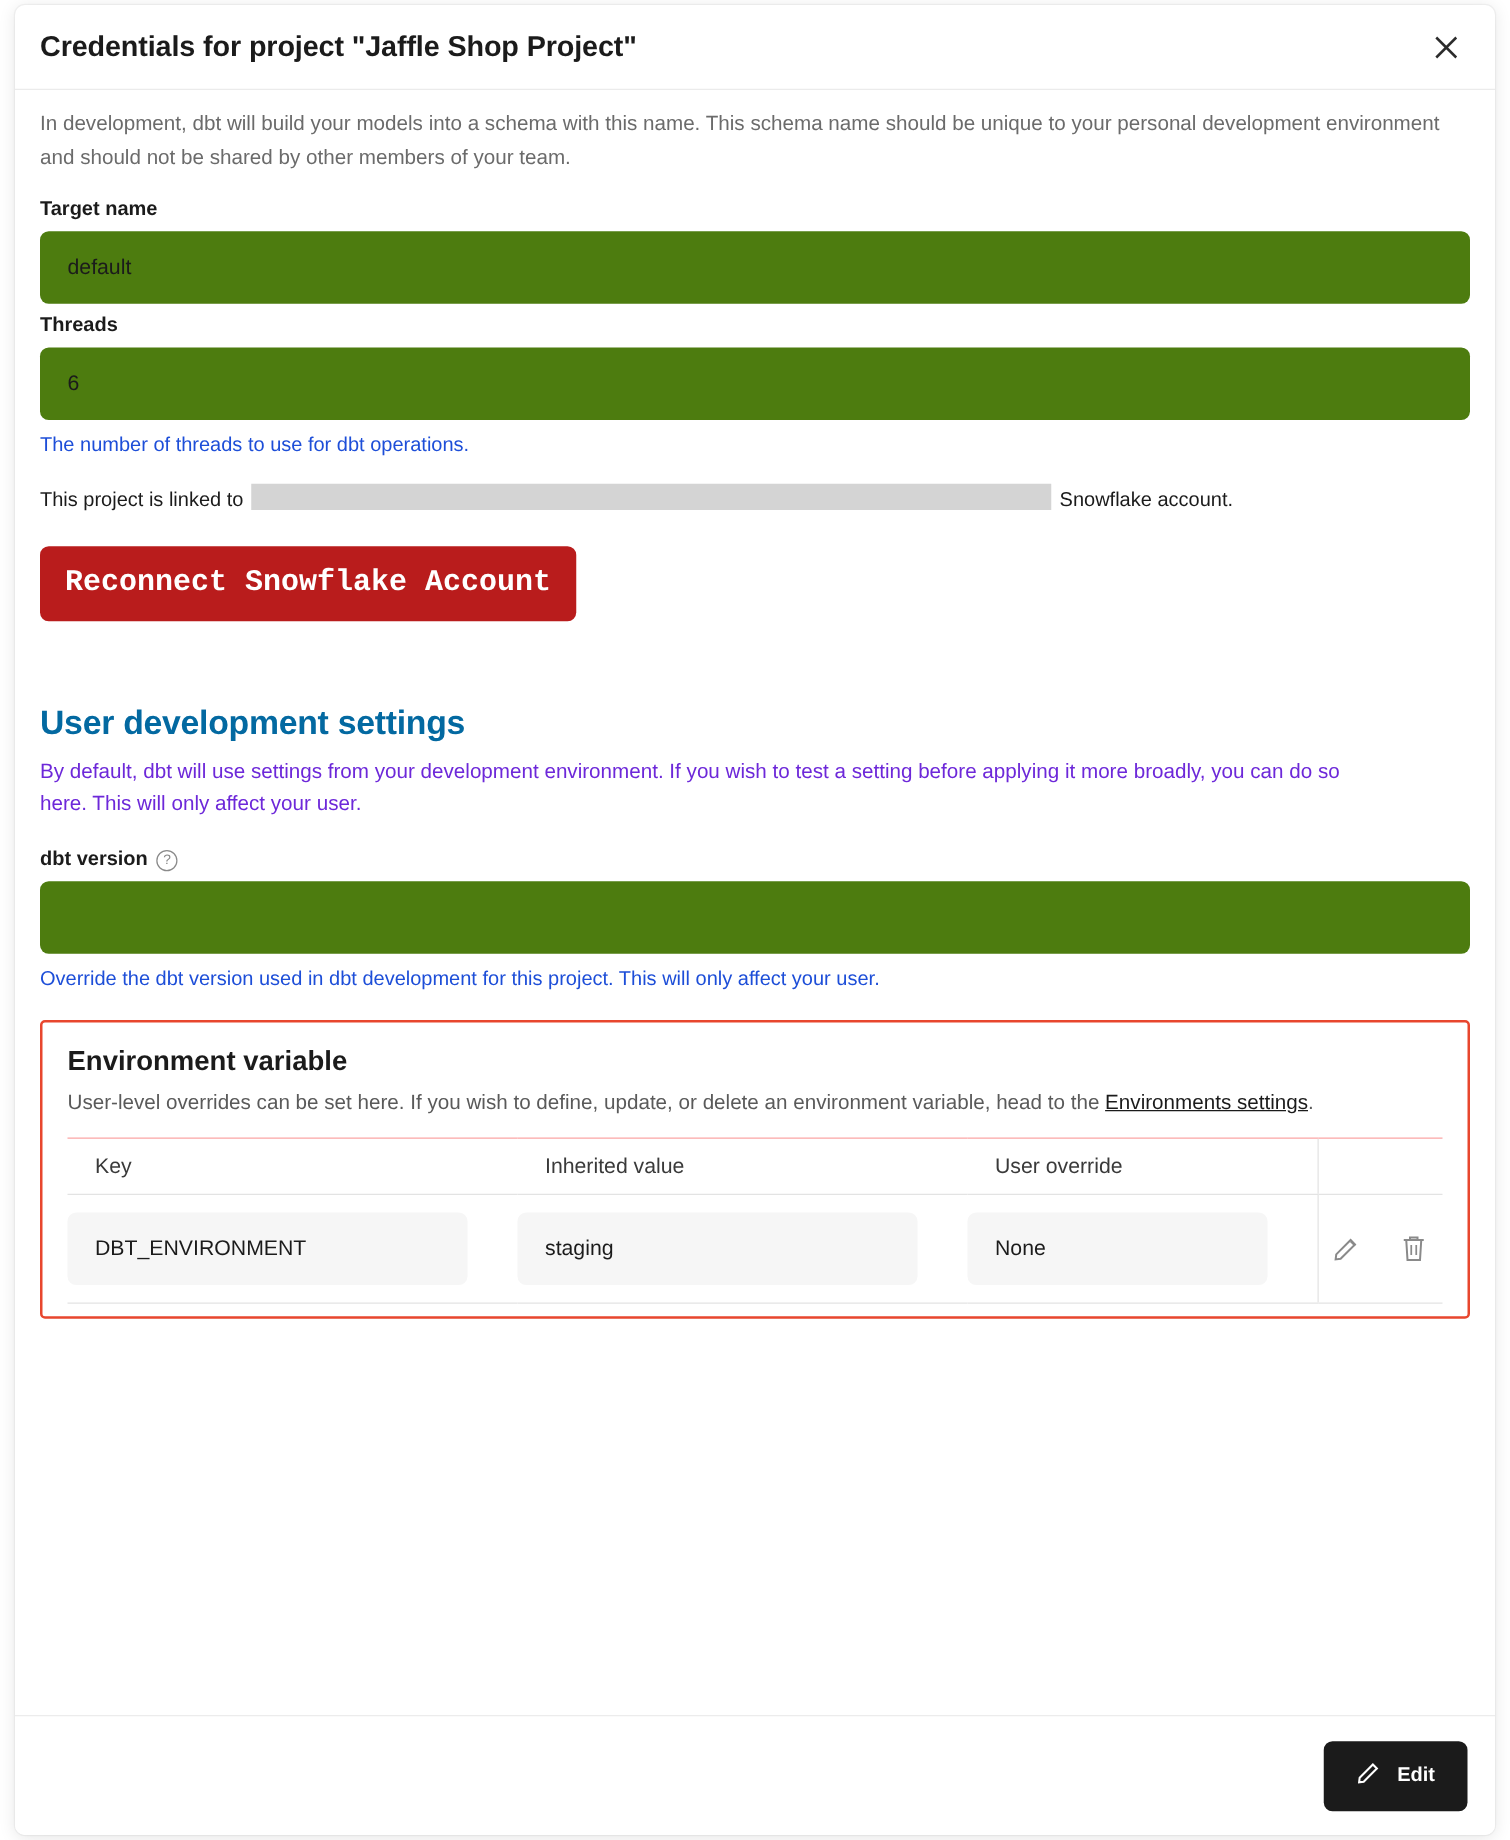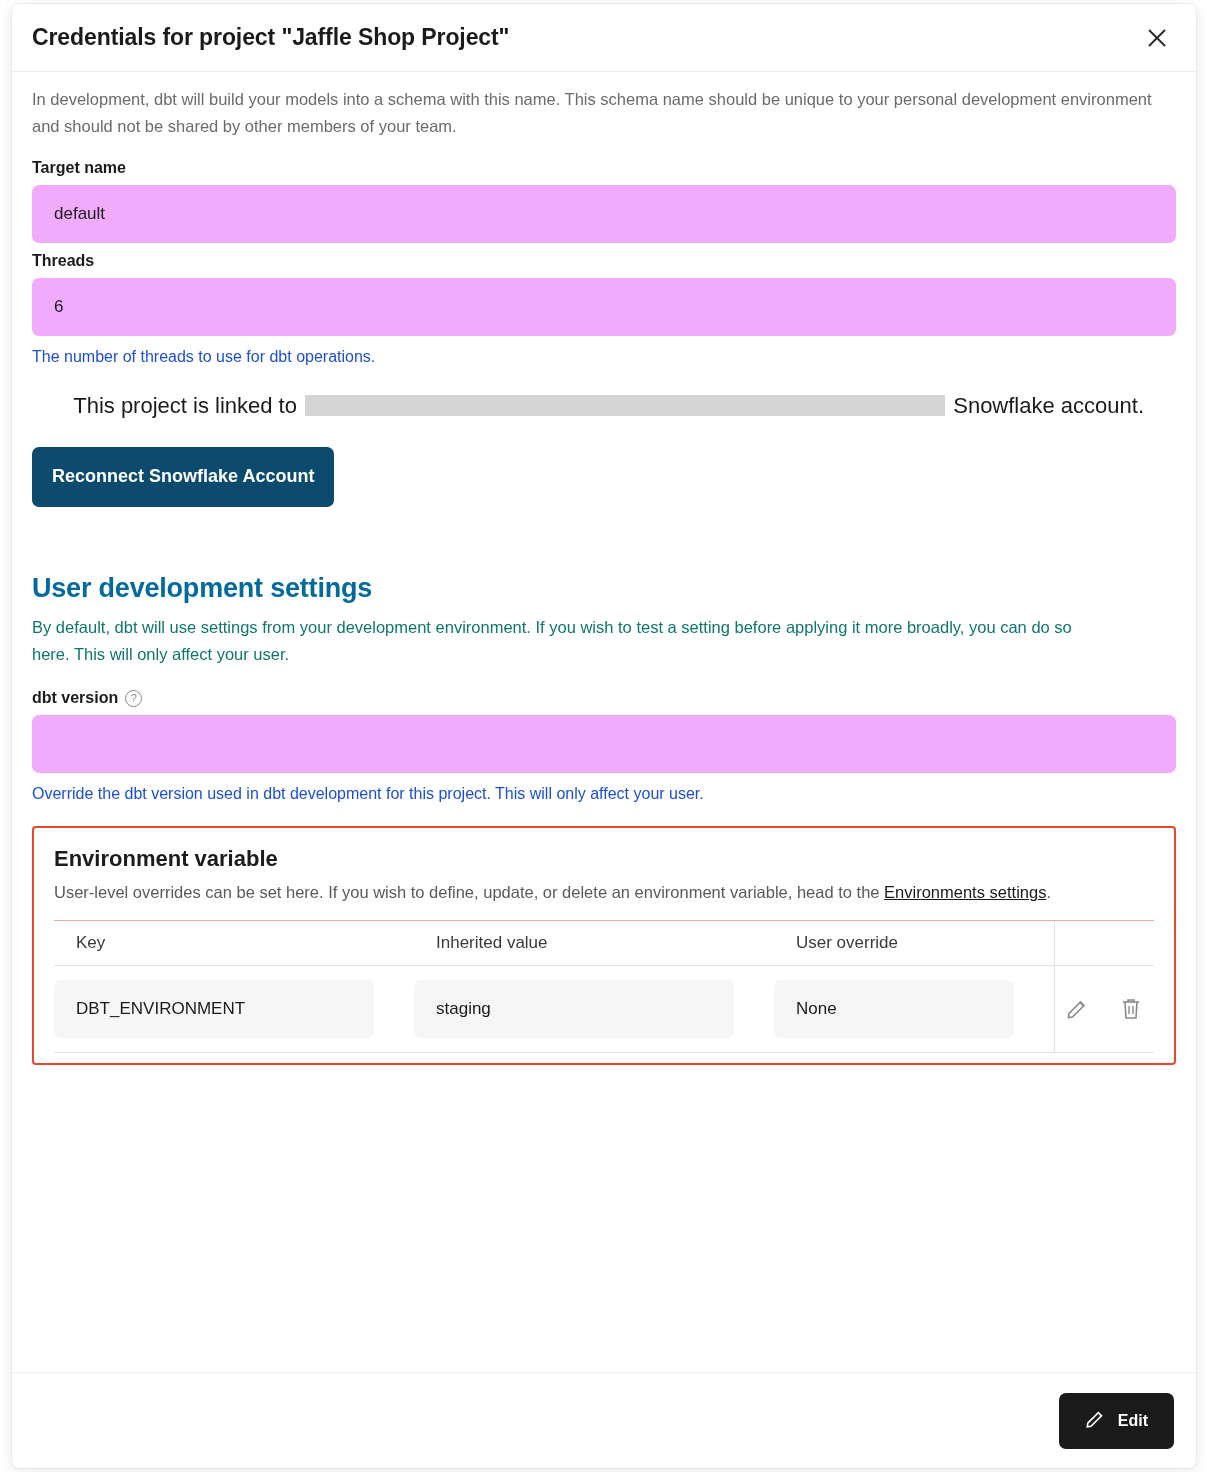--- a/index.html
+++ b/index.html
@@ -75,85 +75,84 @@
     font-weight: bold;
     color: #1b1b1b;
     margin: 0 0 8px 0;
     display: flex;
     align-items: center;
     gap: 7px;
   }
 
   .readonly-input {
     height: 58px;
-    background: #f0abfc;
+    background: #4d7c0f;
     border-radius: 7px;
     display: flex;
     align-items: center;
     padding: 0 22px;
     font-size: 17px;
     color: #1b1b1b;
     margin-bottom: 9px;
   }
   .readonly-input.empty { color: transparent; }
 
   .help-text {
     font-size: 16px;
     color: #1d4ed8;
     margin: 0 0 18px 0;
     line-height: 1.5;
   }
 
   .linked-line {
-    font-size: 22px;
+    font-size: 16px;
     color: #1b1b1b;
     line-height: 1.7;
-    margin: 0 0 22px 12px;
+    margin: 0 0 22px 0;
     max-width: 1100px;
-    text-align: right;
   }
   .redacted {
     display: inline-block;
     width: 640px;
     height: 21px;
     background: #d4d4d4;
     vertical-align: -3px;
     margin: 0 2px;
   }
 
   .dark-button {
     display: inline-flex;
     align-items: center;
     justify-content: center;
-    background: #0c4a6e;
+    background: #b91c1c;
     color: #ffffff;
-    font-size: 18px;
+    font-size: 24px;
     font-weight: bold;
     height: 60px;
     padding: 0 20px;
     border-radius: 7px;
     border: none;
     cursor: pointer;
-    font-family: Liberation Sans, sans-serif;
+    font-family: Liberation Mono, monospace;
   }
 
   .section-spacer { height: 66px; }
 
   .section-title {
     font-size: 27px;
     font-weight: bold;
     color: #0369a1;
     margin: 0 0 10px 0;
     letter-spacing: -0.2px;
   }
 
   .section-desc {
     font-size: 16.5px;
     line-height: 1.62;
-    color: #0f766e;
+    color: #6d28d9;
     margin: 0 0 22px 0;
     max-width: 1080px;
   }
 
   .q-icon {
     display: inline-flex;
     width: 17px;
     height: 17px;
     border-radius: 50%;
     border: 1.4px solid #8a8a8a;

